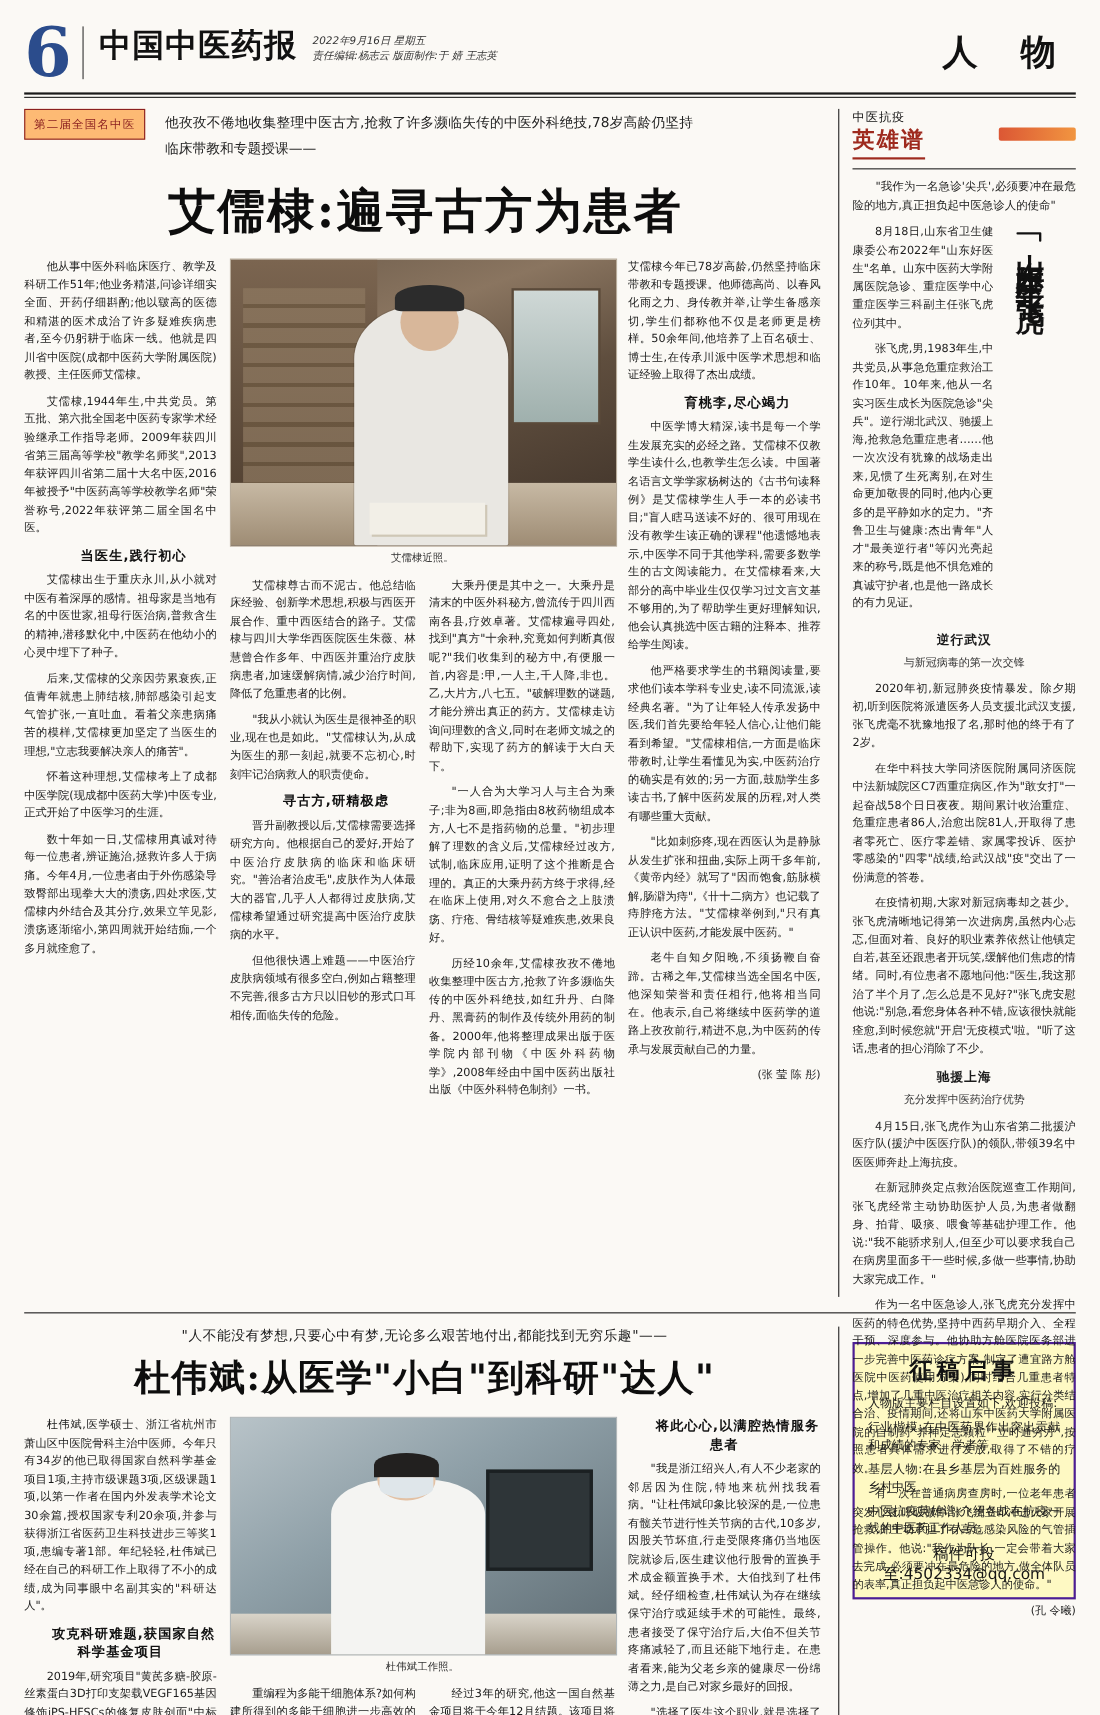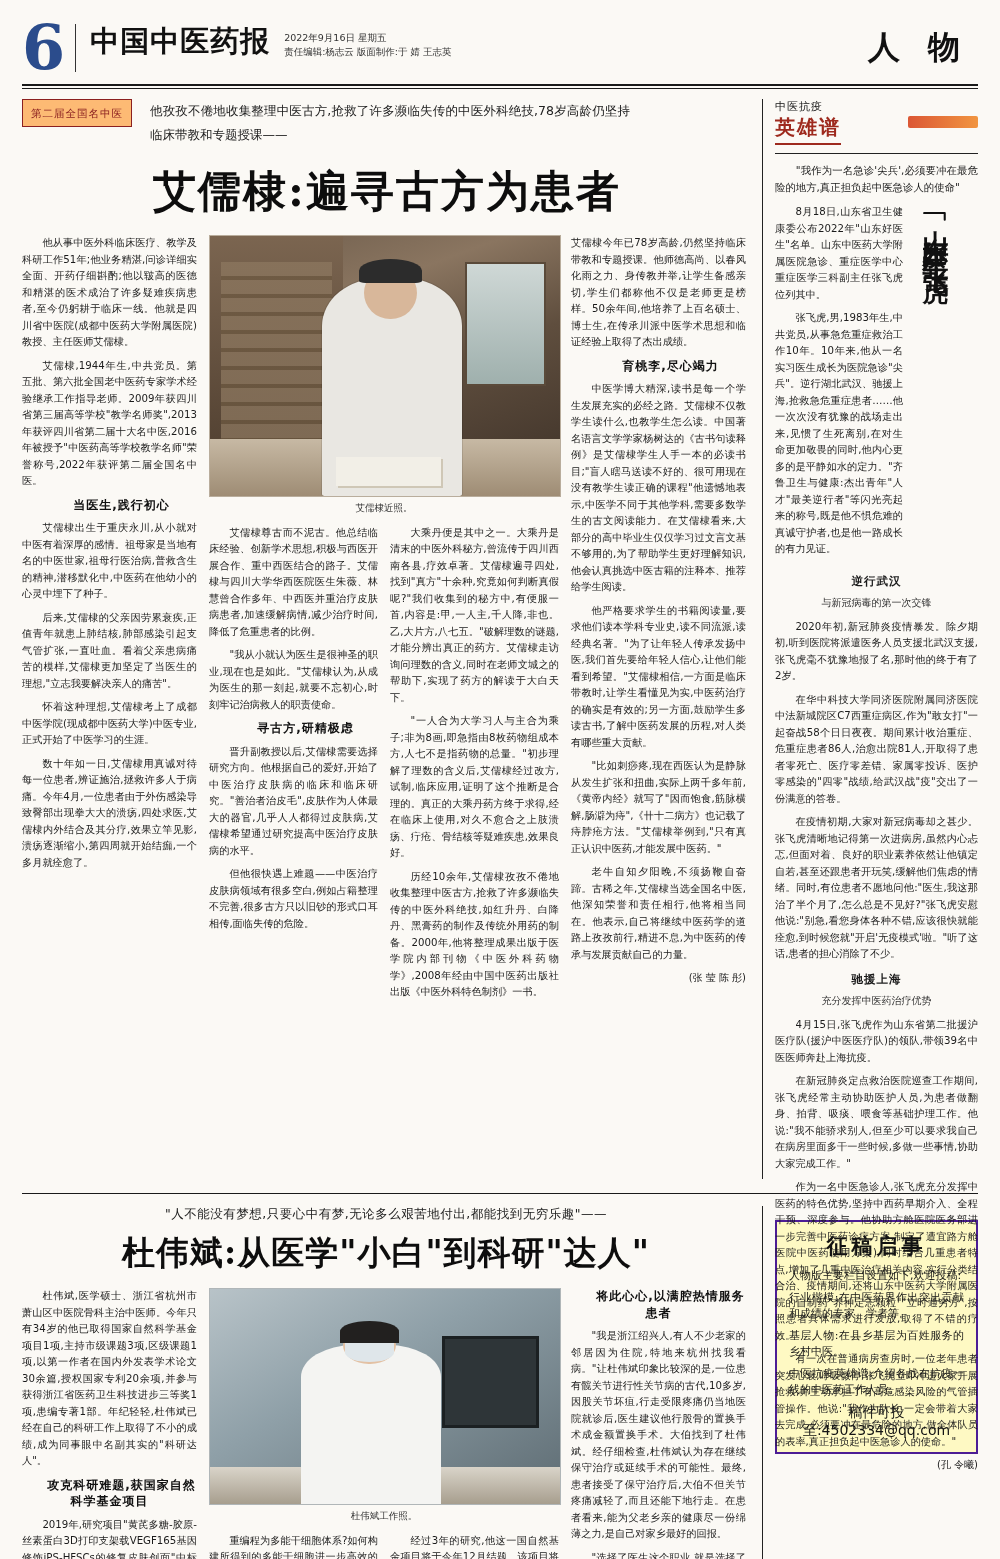--- a/index.html
+++ b/index.html
@@ -37,24 +37,24 @@
   }
   .paper-title{
     font-family:"DejaVu Serif","Liberation Serif",serif;
     font-size:29px;font-weight:700;letter-spacing:1px;
     color:#111;white-space:nowrap;
   }
   .masthead-meta{
     font-size:9.5px;color:#333;line-height:14px;margin-top:9px;
     margin-left:14px;
   }
-  .masthead-meta div{white-space:nowrap;}
+  .masthead-meta div{white-space:nowrap;font-style:italic;}
   .section-name{
     margin-left:auto;
-    font-family:Liberation Serif, serif;
+    font-family:Liberation Mono, monospace;
     font-size:32px;font-weight:700;letter-spacing:10px;
     color:#111;padding-right:4px;padding-top:4px;
   }
   .rule-thick{height:2px;background:#1a1a1a;margin:4px 22px 0 22px;}
   .rule-thin{height:1px;background:#1a1a1a;margin:2px 22px 0 22px;}
 
   
   .body-wrap{
     display:flex;
     padding:10px 22px 10px 22px;

